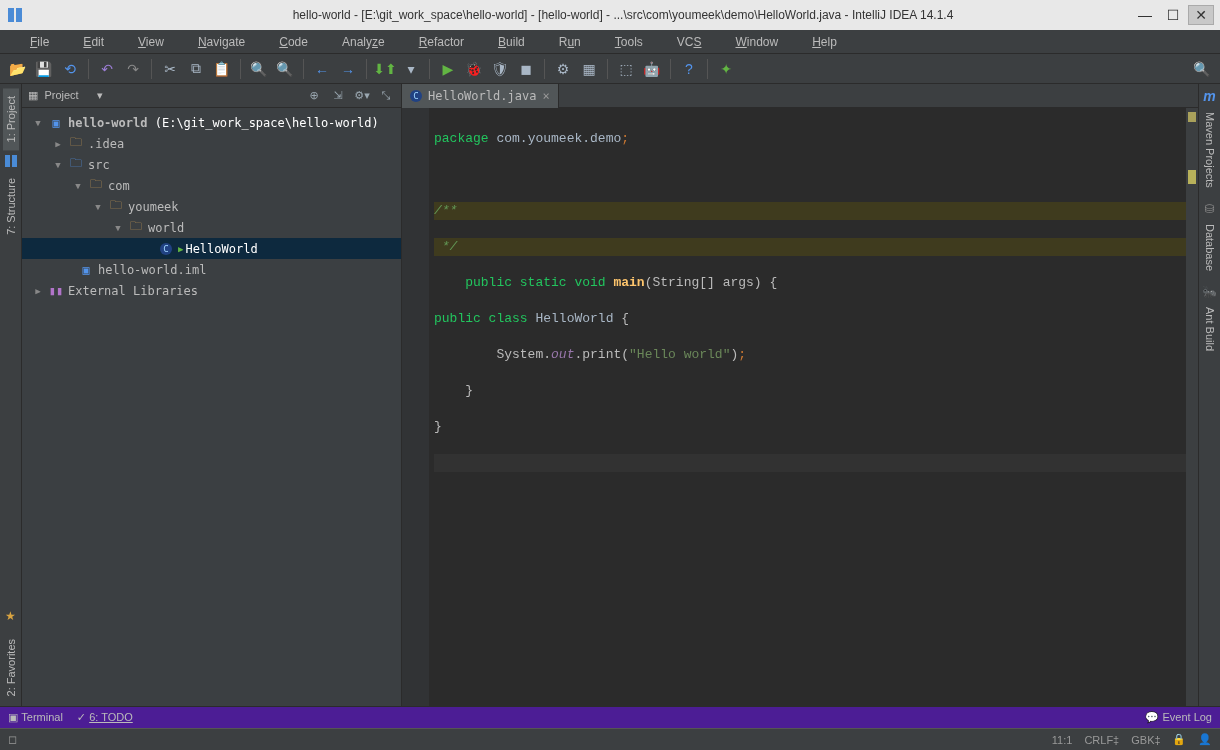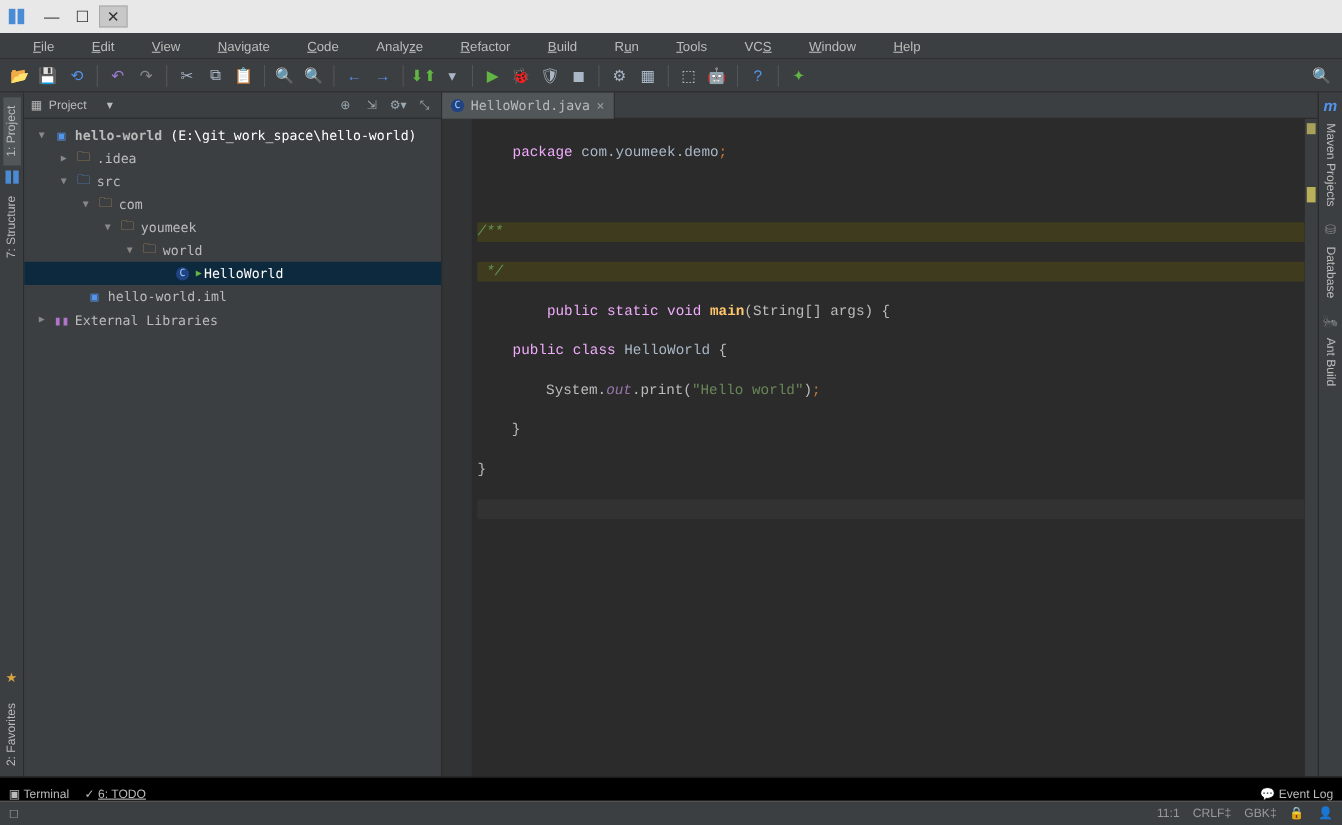--- a/index.html
+++ b/index.html
@@ -197,40 +197,40 @@
 .code-col {
   flex: 1;
   padding: 4px 0 0 4px;
   background: #2b2b2b;
   position: relative;
   white-space: pre;
 }
 .code-line { height: 18px; }
 .hl-comment-block { background: #3f3b1e; display:block; width:100%; }
 .caret-line { background: #323232; display:block; width:100%; }
-.kw { color: #f0abfc; margin-left: 32px; }
+.kw { color: #22c55e; }
 .pkg { color: #a9b7c6; }
 .cls { color: #a9b7c6; }
 .fn { color: #ffc66d; font-weight: bold; }
 .str { color: #6a8759; }
 .cmt { color: #629755; font-style: italic; }
 .semi { color: #cc7832; }
 .field { color: #9876aa; font-style: italic; }
 .marker-col {
   width: 12px;
   background: #3c3f41;
 }
 .marker-top { height: 10px; background: #a9a15b; margin: 4px 2px 0 2px; }
 .marker-sel { height: 14px; background: #b8b15a; margin: 48px 2px 0 2px; }
 .bottom-tools {
   height: 22px;
-  background: #000000;
+  background: #4c1d95;
   border-top: 1px solid #2b2b2b;
   display: flex;
-  align-items: flex-end;
+  align-items: center;
   padding: 0 8px;
   font-size: 11px;
   gap: 14px;
 }
 .bottom-tools .spacer { flex: 1; }
 .status-bar {
   height: 22px;
   background: #3c3f41;
   border-top: 1px solid #555;
   display: flex;
@@ -251,20 +251,21 @@
 </head>
 <body>
 
 <div class="title-bar">
   <span class="logo">
     <svg width="16" height="16">
         <rect x="1" y="1" width="6" height="14" fill="#4a8bd6"></rect>
         <rect x="9" y="1" width="6" height="14" fill="#4a8bd6"></rect>
       </svg>
   </span>
+  <span class="title-text">hello-world - [E:\git_work_space\hello-world] - [hello-world] - ...\src\com\youmeek\demo\HelloWorld.java - IntelliJ IDEA 14.1.4</span>
   <div class="win-controls">
     <span class="win-btn">—</span>
     <span class="win-btn">☐</span>
     <span class="win-btn close">✕</span>
   </div>
 </div>
 
 <div class="menu-bar">
   <span class="menu-item"><u>F</u><span>ile</span></span>
   <span class="menu-item"><u>E</u>dit</span>

